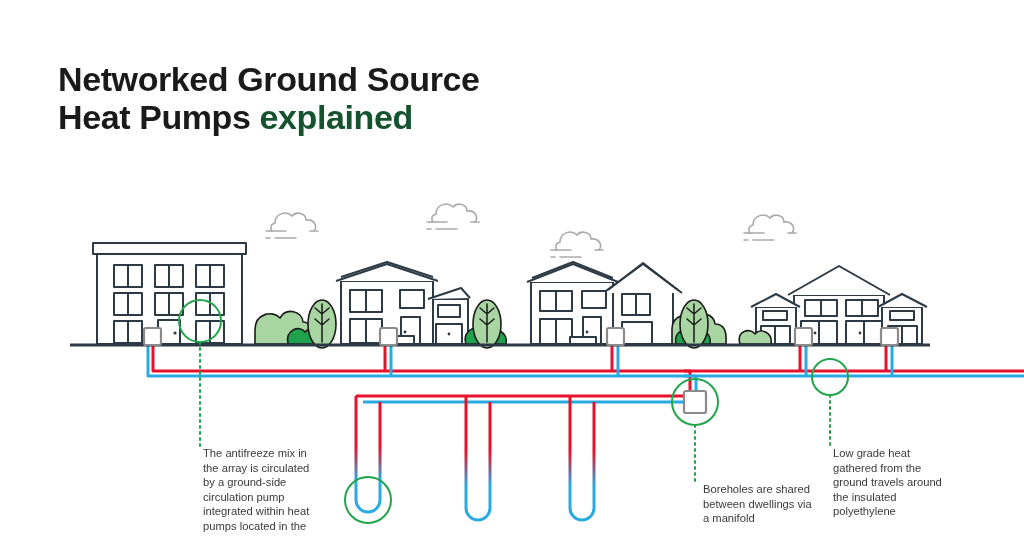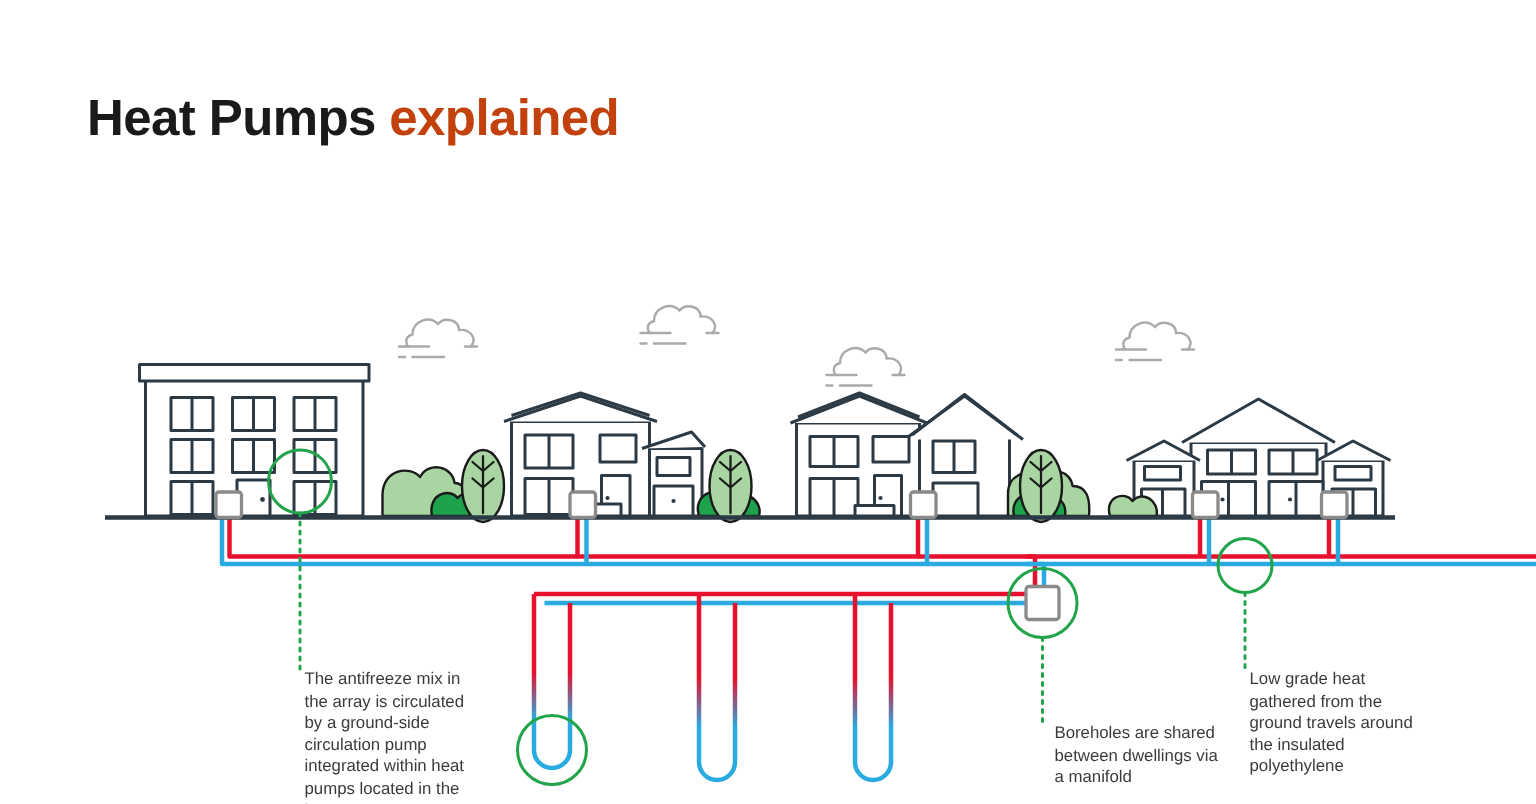--- a/index.html
+++ b/index.html
@@ -7,37 +7,38 @@
     width:1024px;height:536px;background:#ffffff;overflow:hidden;
     font-family:"Liberation Sans","DejaVu Sans",sans-serif;
     -webkit-font-smoothing:antialiased;
   }
   #stage{position:relative;width:1024px;height:536px;background:#fff;}
   .title{
     position:absolute;left:58px;top:60px;width:700px;
     font-size:34px;font-weight:bold;line-height:38px;
     color:#1a1a1a;letter-spacing:-0.4px;
   }
-  .title .accent{color:#c2410c;}
+  .title .accent{color:#14532d;}
   .title .ln{display:block;}
   svg.scene{position:absolute;left:0;top:0;width:1024px;height:536px;}
   .cap{
     position:absolute;width:112px;
     font-size:11.2px;line-height:14.6px;color:#3a3a3a;
   }
   #cap-1{left:203px;top:446px;}
   #cap-2{left:703px;top:482px;}
   #cap-3{left:833px;top:446px;}
 </style>
 </head>
 <body>
 
 <div id="stage">
 
   <div class="title">
+    <span class="ln">Networked Ground Source</span>
     <span class="ln"><span>Heat Pumps </span><span class="accent">explained</span></span>
   </div>
 
   <svg class="scene" viewBox="0 0 1024 536">
     <defs>
       <linearGradient id="gradBore" x1="0" y1="0" x2="0" y2="1">
         <stop offset="0%" stop-color="#e8112d"></stop>
         <stop offset="45%" stop-color="#e8112d"></stop>
         <stop offset="72%" stop-color="#29abe2"></stop>
         <stop offset="100%" stop-color="#29abe2"></stop>

